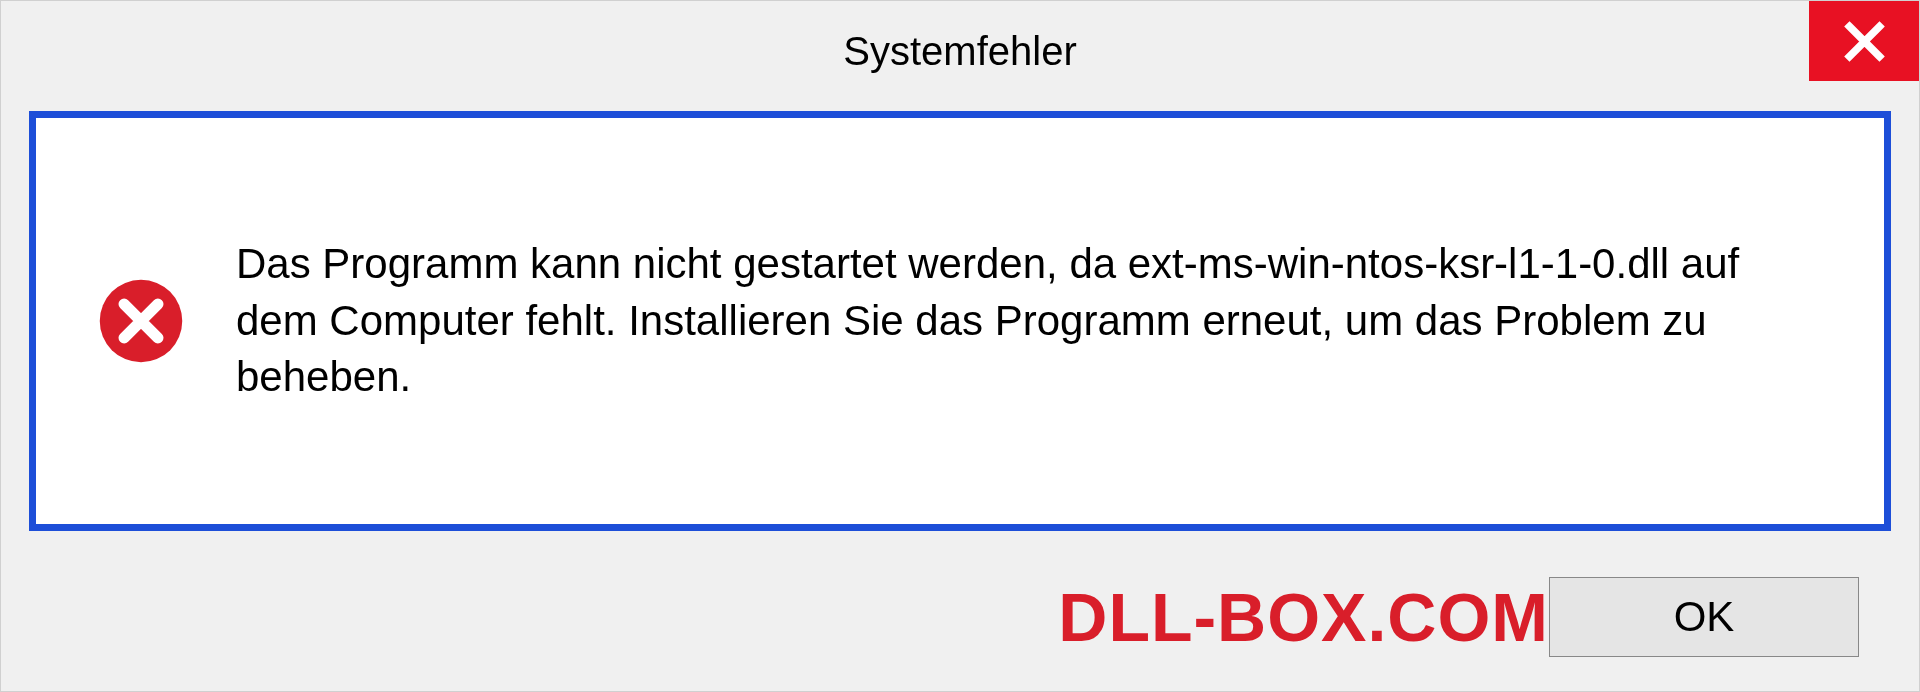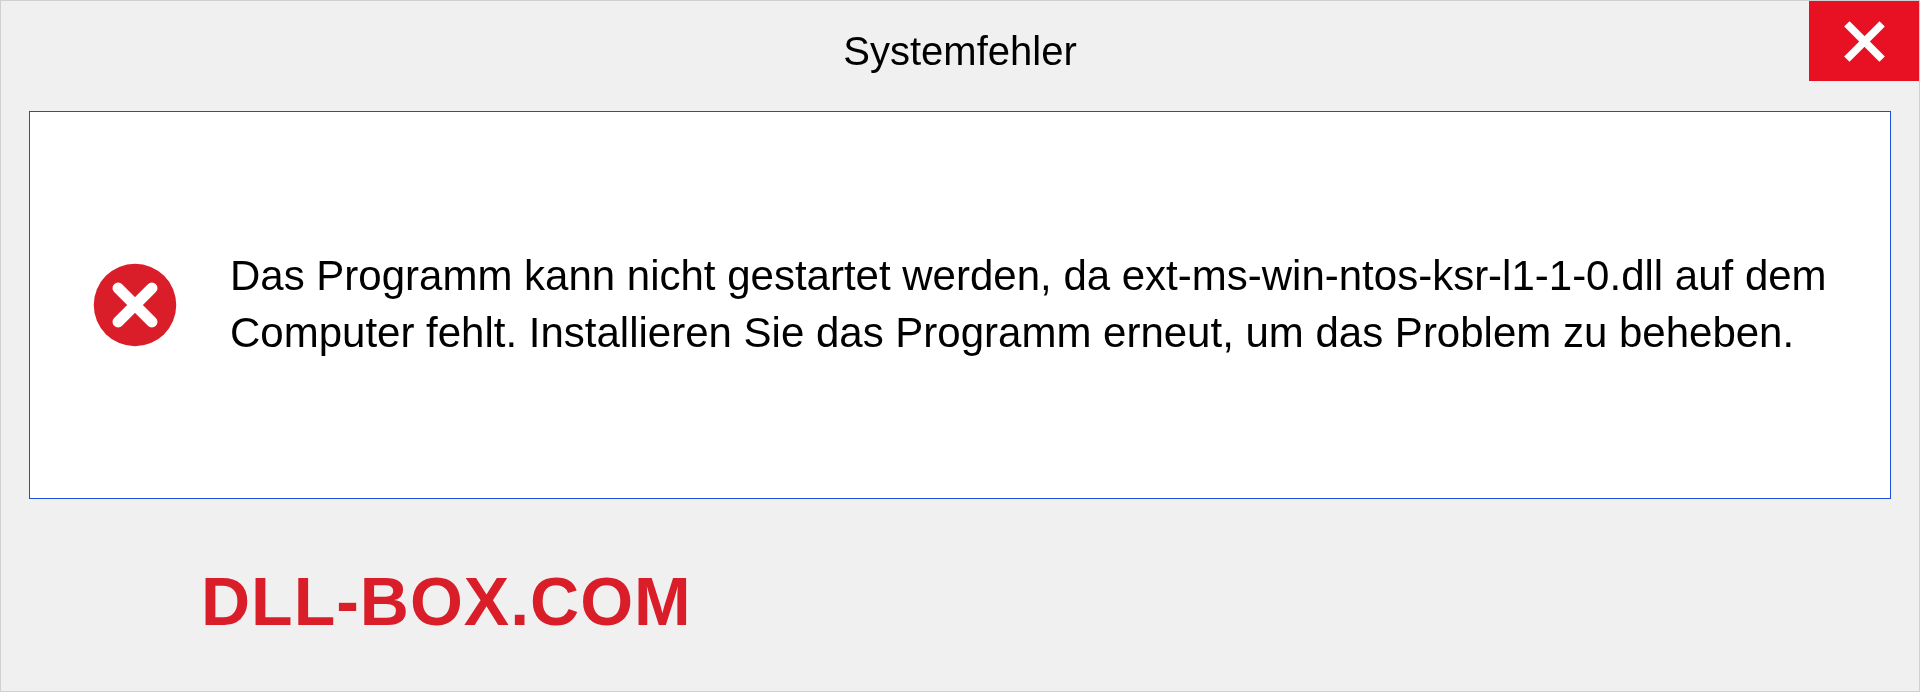--- a/index.html
+++ b/index.html
@@ -47,42 +47,42 @@
       justify-content: center;
       cursor: pointer;
     }
     .close-btn svg {
       width: 45px;
       height: 45px;
     }
     .content-panel {
       margin: 10px 28px 0 28px;
       background: #fff;
-      border: 1px solid #1d4ed8;
+      border: 7px solid #1d4ed8;
       flex: 1;
       display: flex;
       align-items: center;
       padding: 24px 60px;
     }
     .error-icon {
       width: 90px;
       height: 90px;
       flex-shrink: 0;
       margin-right: 50px;
     }
     .message {
       font-size: 42px;
       line-height: 1.35;
       color: #000;
     }
     .footer {
-      height: 192px;
+      height: 160px;
       display: flex;
       align-items: center;
-      justify-content: space-between;
+      justify-content: flex-end;
       padding: 12px 60px 0 200px;
     }
     .watermark {
       font-size: 68px;
       font-weight: 900;
       color: #d91e2a;
       letter-spacing: 1px;
       font-family: Arial, Helvetica, sans-serif;
     }
     .ok-button {
@@ -116,14 +116,15 @@
       <svg viewBox="0 0 48 48">
         <circle cx="24" cy="24" r="22" fill="#d91e2a"></circle>
         <path d="M15 15 L33 33 M33 15 L15 33" stroke="#fff" stroke-width="6" stroke-linecap="round" fill="none"></path>
       </svg>
     </div>
     <div class="message">Das Programm kann nicht gestartet werden, da ext-ms-win-ntos-ksr-l1-1-0.dll auf dem Computer fehlt. Installieren Sie das Programm erneut, um das Problem zu beheben.</div>
   </div>
 
   <div class="footer">
     <div class="watermark">DLL-BOX.COM</div>
+    <button class="ok-button">OK</button>
   </div>
 </div>
 
 </body></html>

